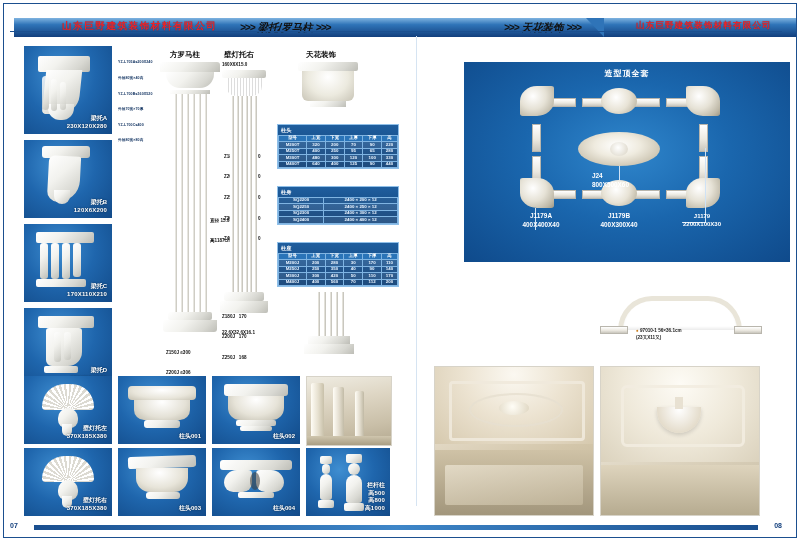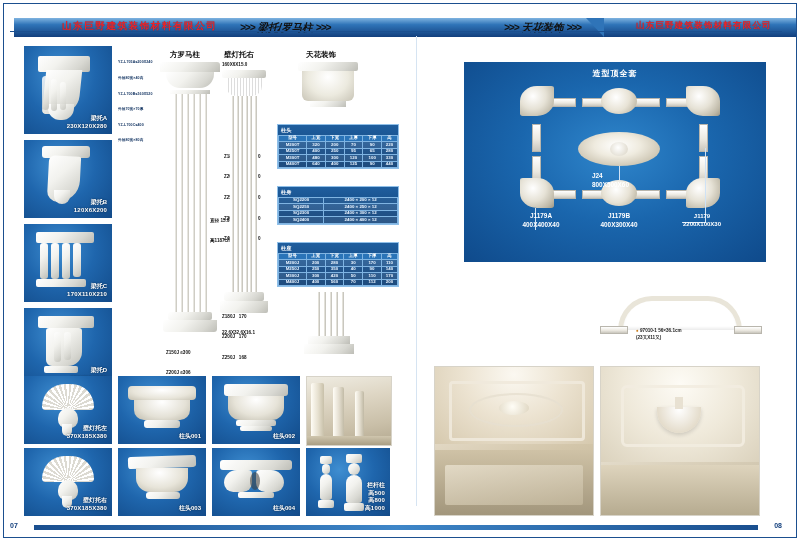--- a/index.html
+++ b/index.html
@@ -410,21 +410,21 @@
     <div class="plaster" style="left:40px;top:27px;width:16px;height:28px;border-radius:8px 8px 3px 3px;"></div>
     <div class="plaster" style="left:38px;top:55px;width:20px;height:8px;border-radius:2px;"></div>
     <div class="tile-label">
       <span class="nm">栏杆柱</span>
       <span class="dim">高500</span>
       <span class="dim">高800</span>
       <span class="dim">高1000</span>
     </div>
   </div>
 
-  <div class="ceil-panel" style="left:464px;top:62px;width:302px;height:200px;">
+  <div class="ceil-panel" style="left:464px;top:62px;width:326px;height:200px;">
     <div class="ceil-title">造型顶全套</div>
 
     <div class="molding" style="left:78px;top:36px;width:32px;height:7px;"></div>
     <div class="molding" style="left:118px;top:36px;width:32px;height:7px;"></div>
     <div class="molding" style="left:162px;top:36px;width:32px;height:7px;"></div>
     <div class="molding" style="left:202px;top:36px;width:32px;height:7px;"></div>
 
     <div class="molding" style="left:78px;top:128px;width:32px;height:7px;"></div>
     <div class="molding" style="left:118px;top:128px;width:32px;height:7px;"></div>
     <div class="molding" style="left:162px;top:128px;width:32px;height:7px;"></div>

